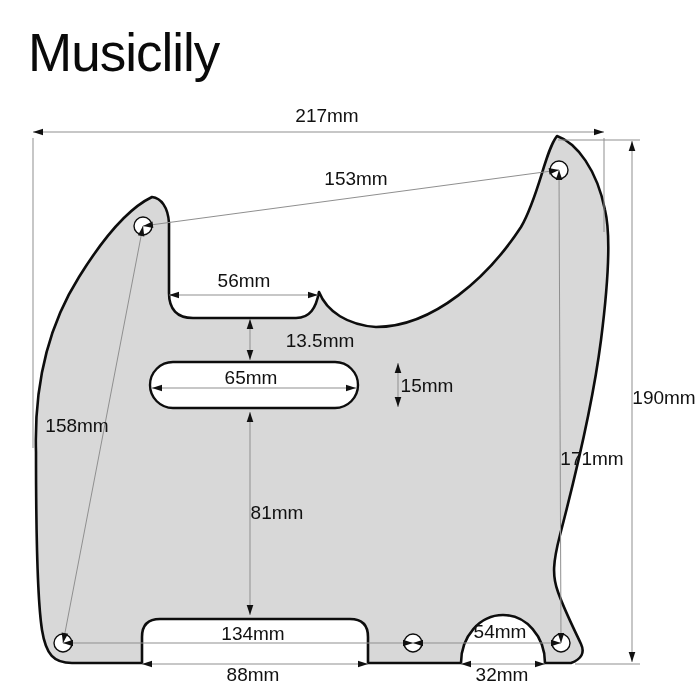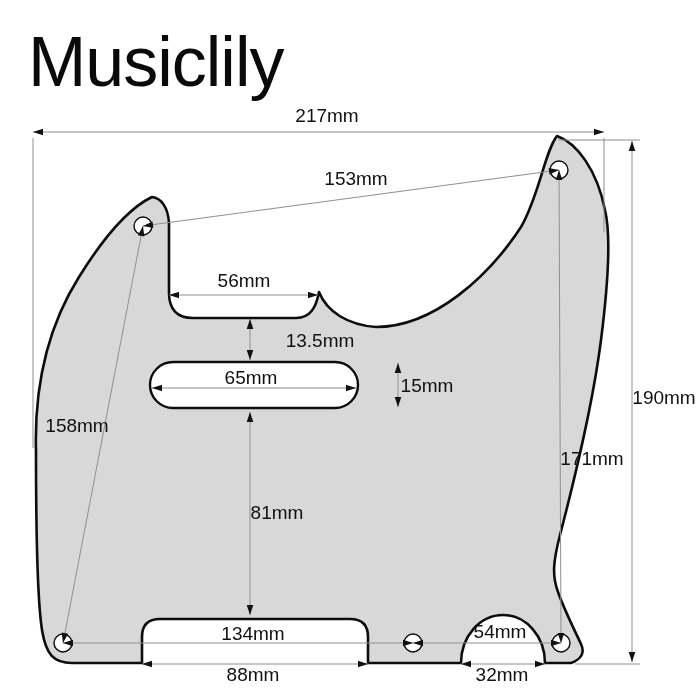--- a/index.html
+++ b/index.html
@@ -1,18 +1,18 @@
 <!DOCTYPE html>
 <html><head>
 <meta charset="utf-8">
 <style>
   html,body{margin:0;padding:0;background:#ffffff;}
   body{width:700px;height:700px;position:relative;overflow:hidden;
        font-family:"Liberation Sans", sans-serif;}
-  .logo{position:absolute;left:28px;top:22px;font-size:70px;font-weight:400;
+  .logo{position:absolute;left:28px;top:22px;font-size:53px;font-weight:400;
         color:#0a0a0a;letter-spacing:-1px;font-family:"Liberation Sans",sans-serif;}
   #drawing{position:absolute;left:0;top:0;}
   .dim-label{font-family:"Liberation Sans",sans-serif;font-size:19px;fill:#111111;}
 </style>
 </head>
 <body>
 
 <div class="logo">Musiclily</div>
 
 <svg id="drawing" width="700" height="700" viewBox="0 0 700 700">

